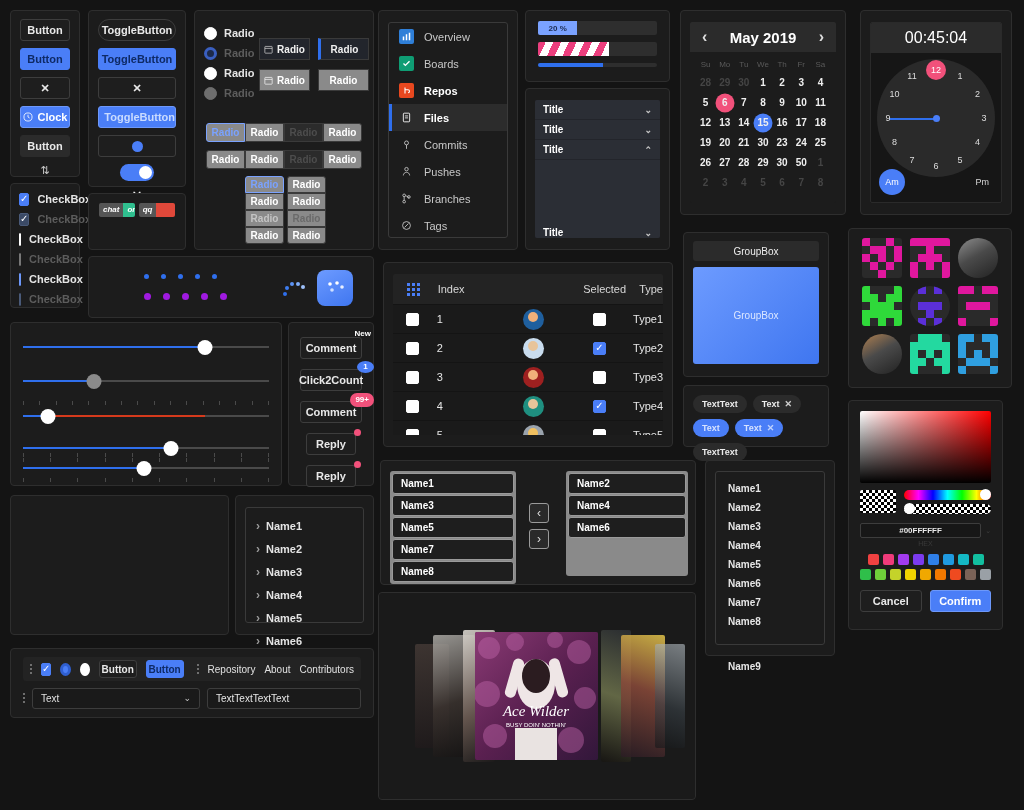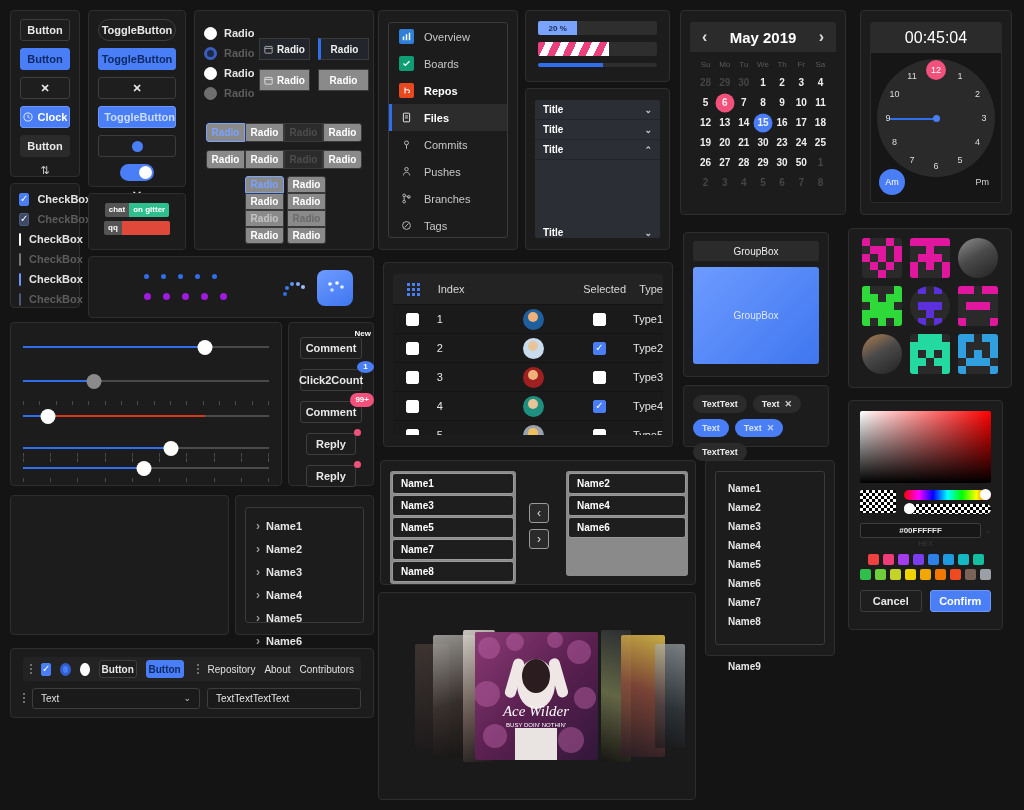--- a/index.html
+++ b/index.html
@@ -344,21 +344,21 @@
           <span style="width:13px;height:13px;border-radius:50%;background:#fff;display:block;"></span>
         </div>
       </div>
       <div style="display:flex;justify-content:center;font-size:13px;color:#fff;">
           <span>✕</span>
         </div>
     </div>
   </div>
 
   <div class="card" style="left:88px;top:193px;width:98px;height:57px;">
-    <div style="padding:9px 10px;display:flex;flex-direction:column;gap:4px;align-items:center;">
+    <div style="padding:9px 10px;display:flex;flex-direction:row;gap:4px;align-items:center;font-style:italic;">
       <div style="display:flex;height:14px;border-radius:2px;overflow:hidden;font-size:8px;font-weight:bold;">
         <span style="background:#555;color:#fff;padding:0 4px;line-height:14px;">chat</span>
         <span style="background:#2fbf8f;color:#fff;padding:0 4px;line-height:14px;">on gitter</span>
       </div>
       <div style="display:flex;height:14px;border-radius:2px;overflow:hidden;font-size:8px;font-weight:bold;">
         <span style="background:#555;color:#fff;padding:0 4px;line-height:14px;">qq</span>
         <span style="background:#e0483a;color:#fff;padding:12px 4px;line-height:14px;">714704041</span>
       </div>
     </div>
   </div>

